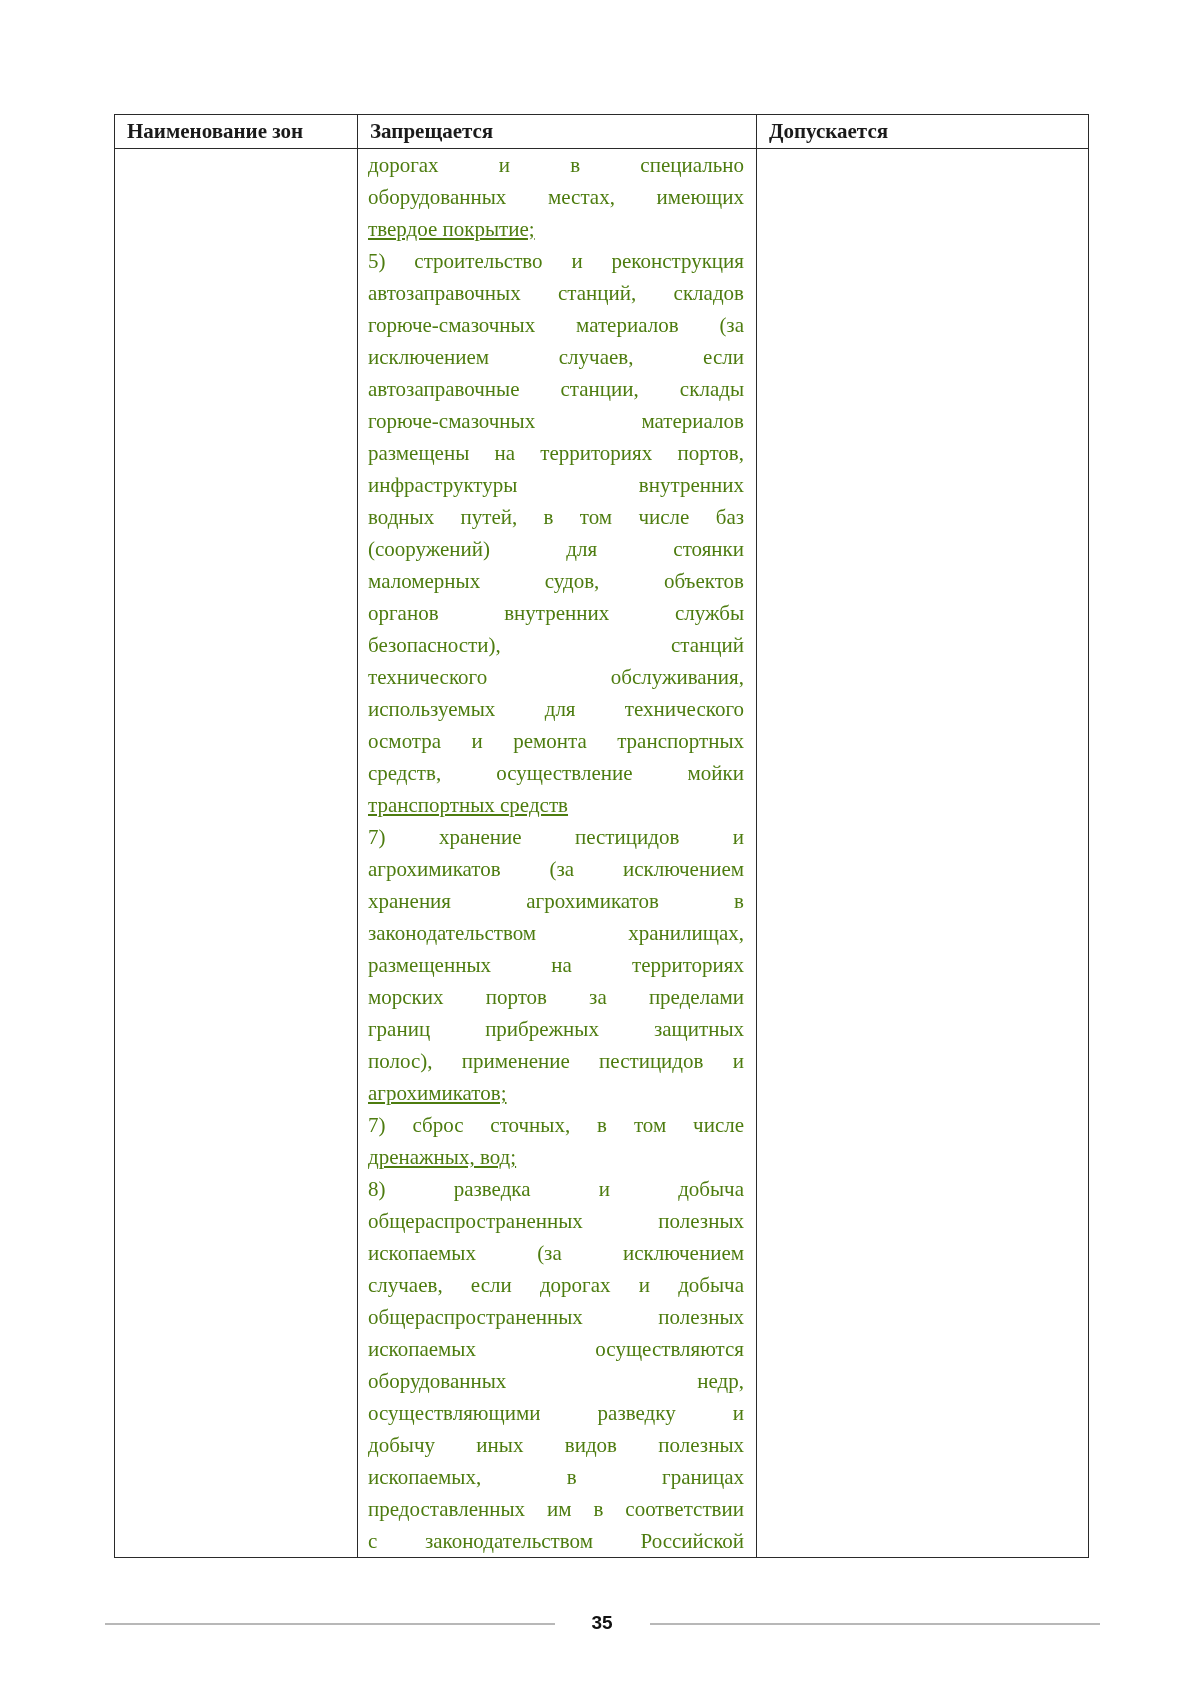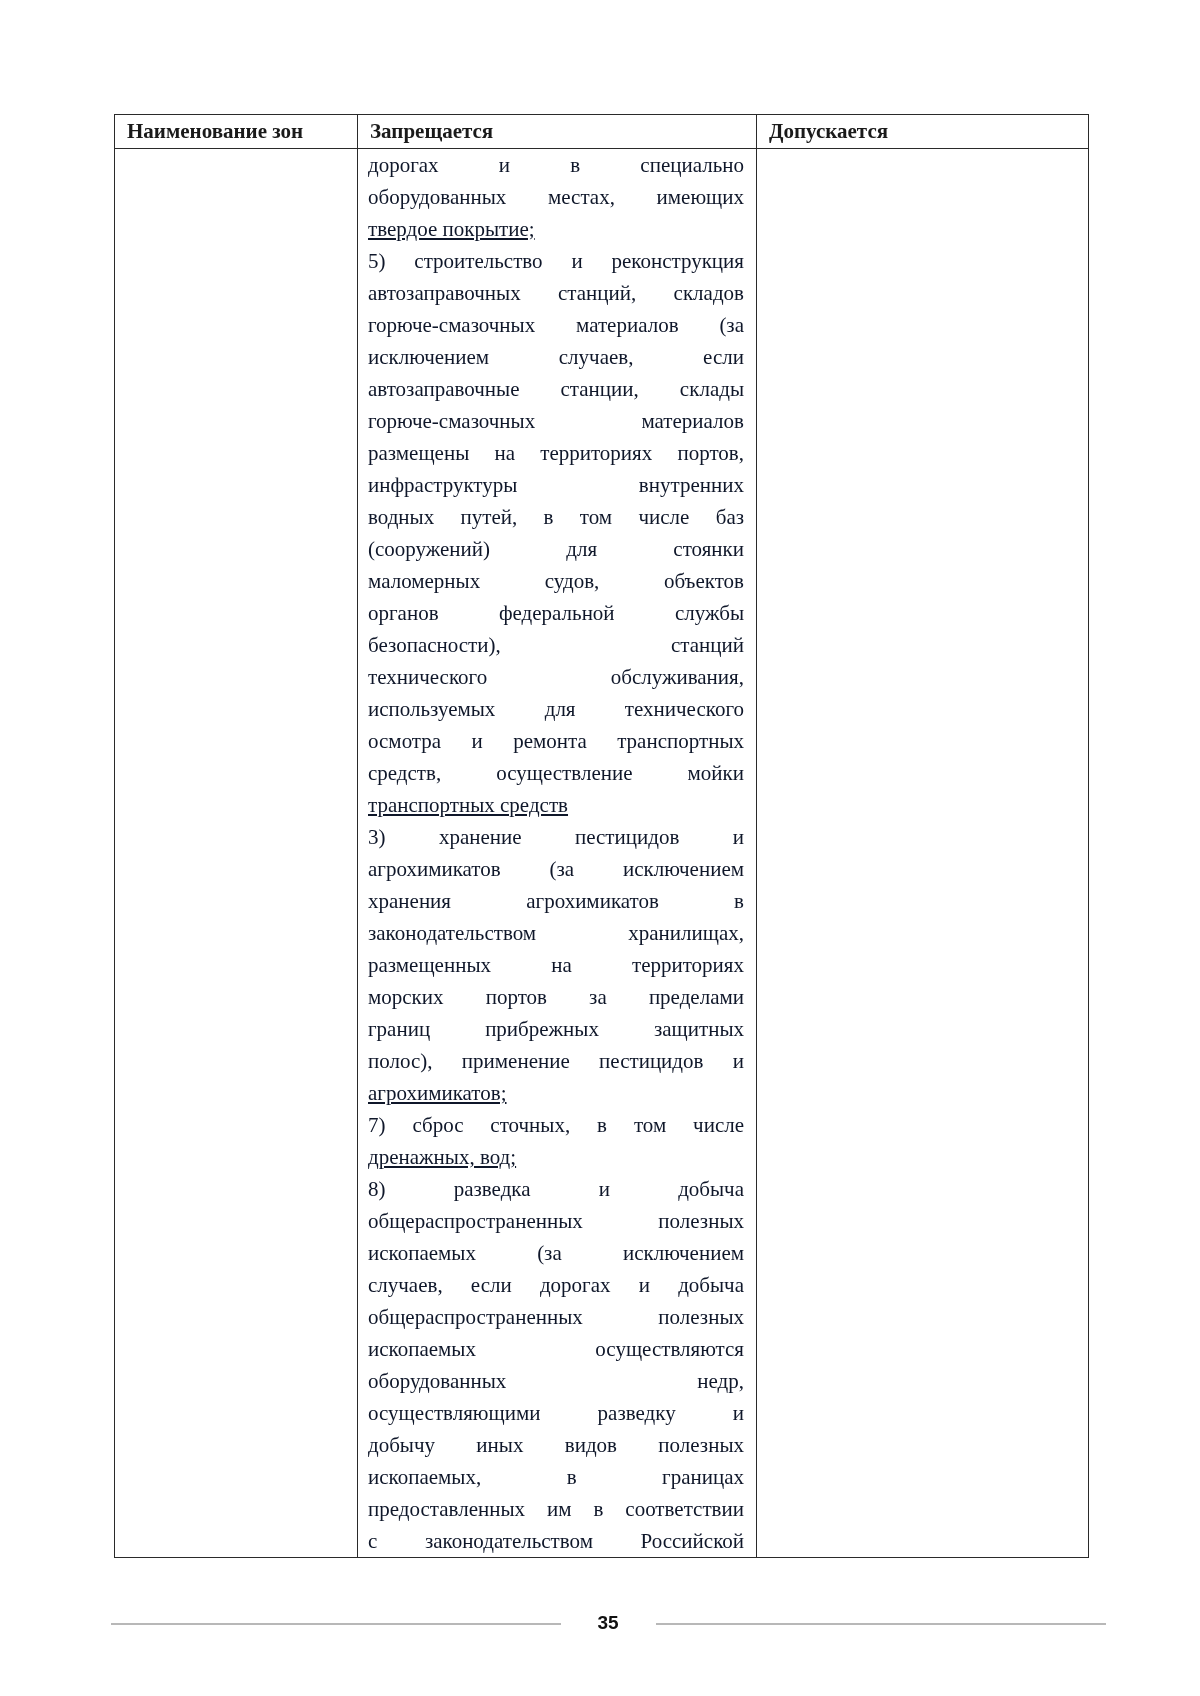--- a/index.html
+++ b/index.html
@@ -49,29 +49,29 @@
       padding: 0 12px 0 10px !important;
     }
     .line {
       display: block;
       font-size: 21px;
       line-height: 32px;
       height: 32px;
       white-space: nowrap;
       text-align: justify;
       text-align-last: justify;
-      color: #0f172a;
+      color: #4d7c0f;
     }
     .line.last {
       text-align-last: left;
       text-decoration: underline;
     }
     .footer {
       position: absolute;
-      left: 8px;
+      left: 2px;
       top: 1608px;
       width: 1100px;
       height: 30px;
     }
     .footer-rule {
       position: absolute;
       top: 15px;
       height: 2px;
       background: #b8b8b8;
     }
@@ -118,28 +118,28 @@
             <span class="line">автозаправочных станций, складов</span>
             <span class="line">горюче-смазочных материалов (за</span>
             <span class="line">исключением случаев, если</span>
             <span class="line">автозаправочные станции, склады</span>
             <span class="line">горюче-смазочных материалов</span>
             <span class="line">размещены на территориях портов,</span>
             <span class="line">инфраструктуры внутренних</span>
             <span class="line">водных путей, в том числе баз</span>
             <span class="line">(сооружений) для стоянки</span>
             <span class="line">маломерных судов, объектов</span>
-            <span class="line">органов федеральной службы</span>
+            <span class="line">органов внутренних службы</span>
             <span class="line">безопасности), станций</span>
             <span class="line">технического обслуживания,</span>
             <span class="line">используемых для технического</span>
             <span class="line">осмотра и ремонта транспортных</span>
             <span class="line">средств, осуществление мойки</span>
             <span class="line last">транспортных средств</span>
-            <span class="line">3) хранение пестицидов и</span>
+            <span class="line">7) хранение пестицидов и</span>
             <span class="line">агрохимикатов (за исключением</span>
             <span class="line">хранения агрохимикатов в</span>
             <span class="line">законодательством хранилищах,</span>
             <span class="line">размещенных на территориях</span>
             <span class="line">морских портов за пределами</span>
             <span class="line">границ прибрежных защитных</span>
             <span class="line">полос), применение пестицидов и</span>
             <span class="line last">агрохимикатов;</span>
             <span class="line">7) сброс сточных, в том числе</span>
             <span class="line last">дренажных, вод;</span>

